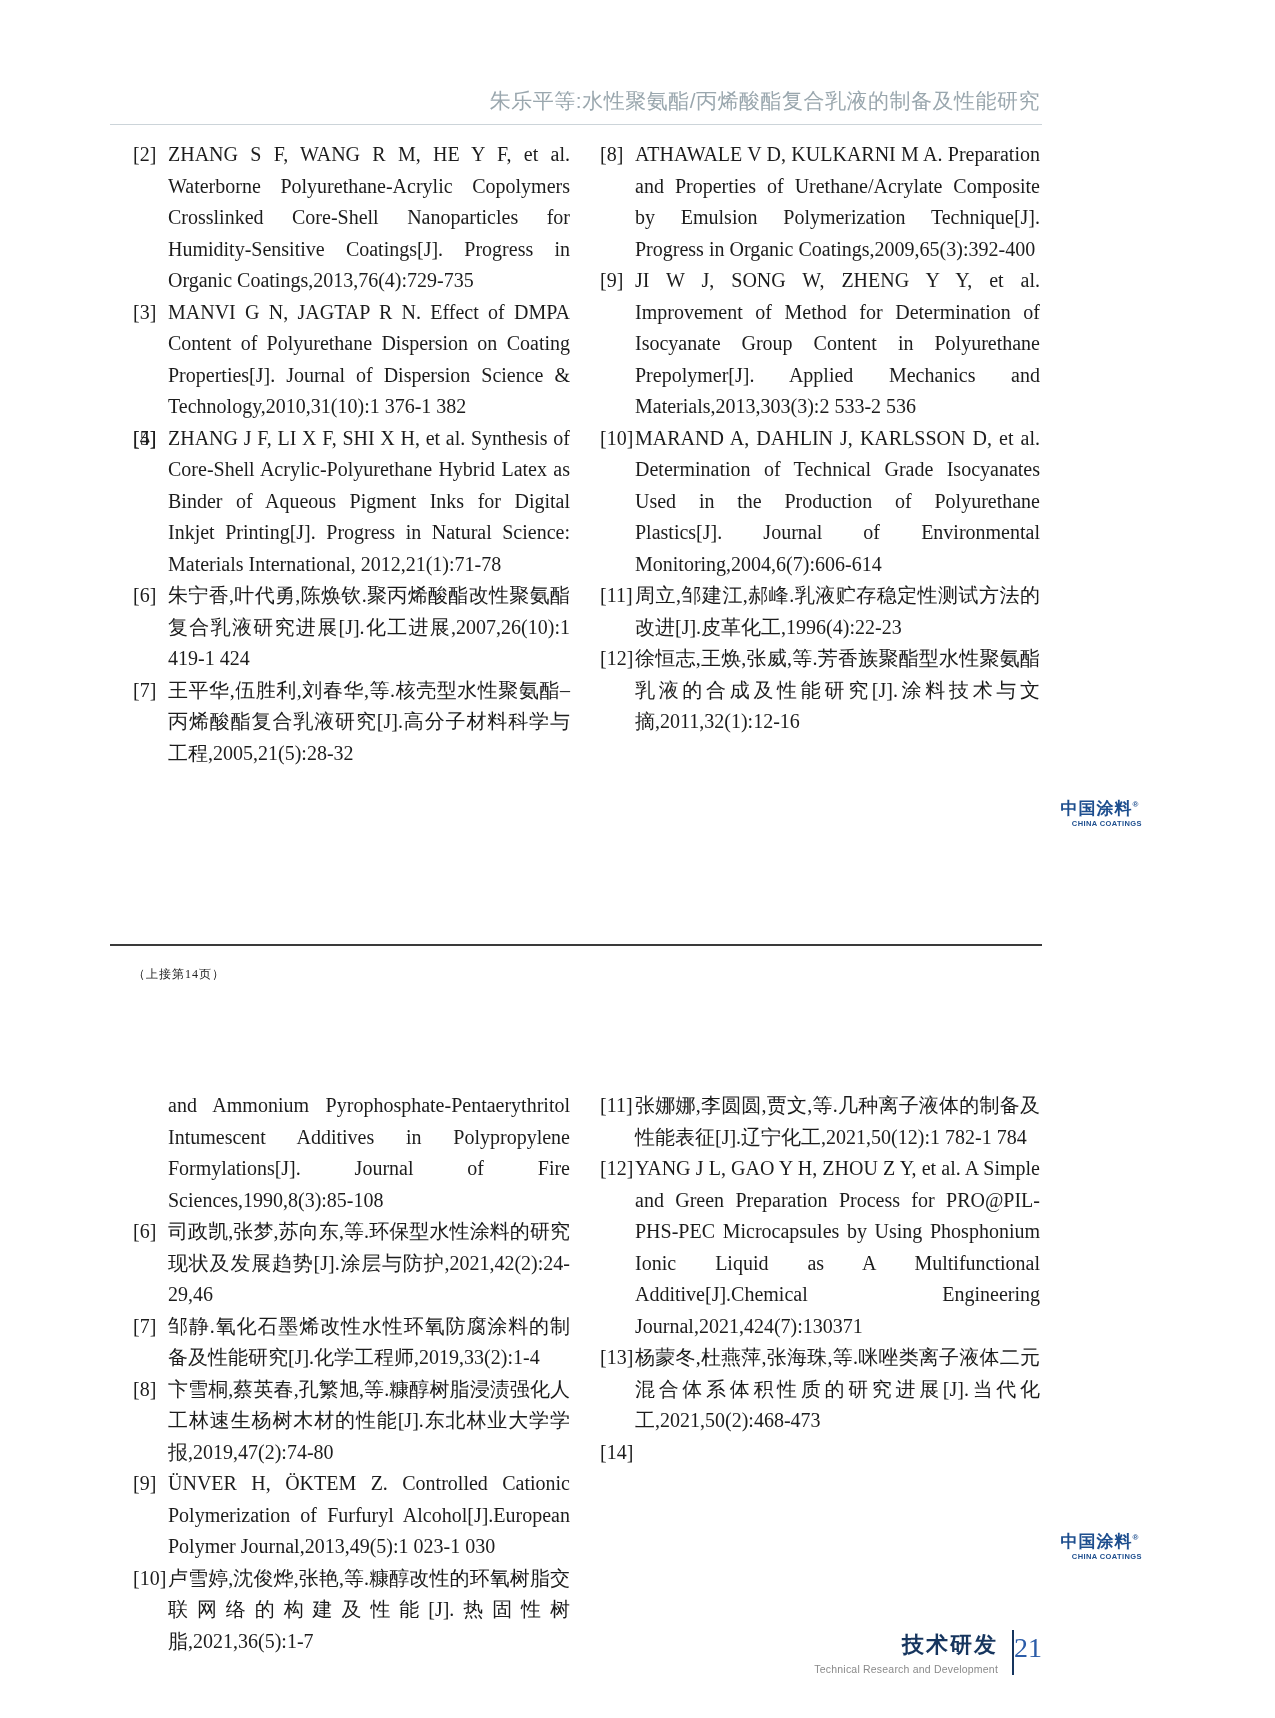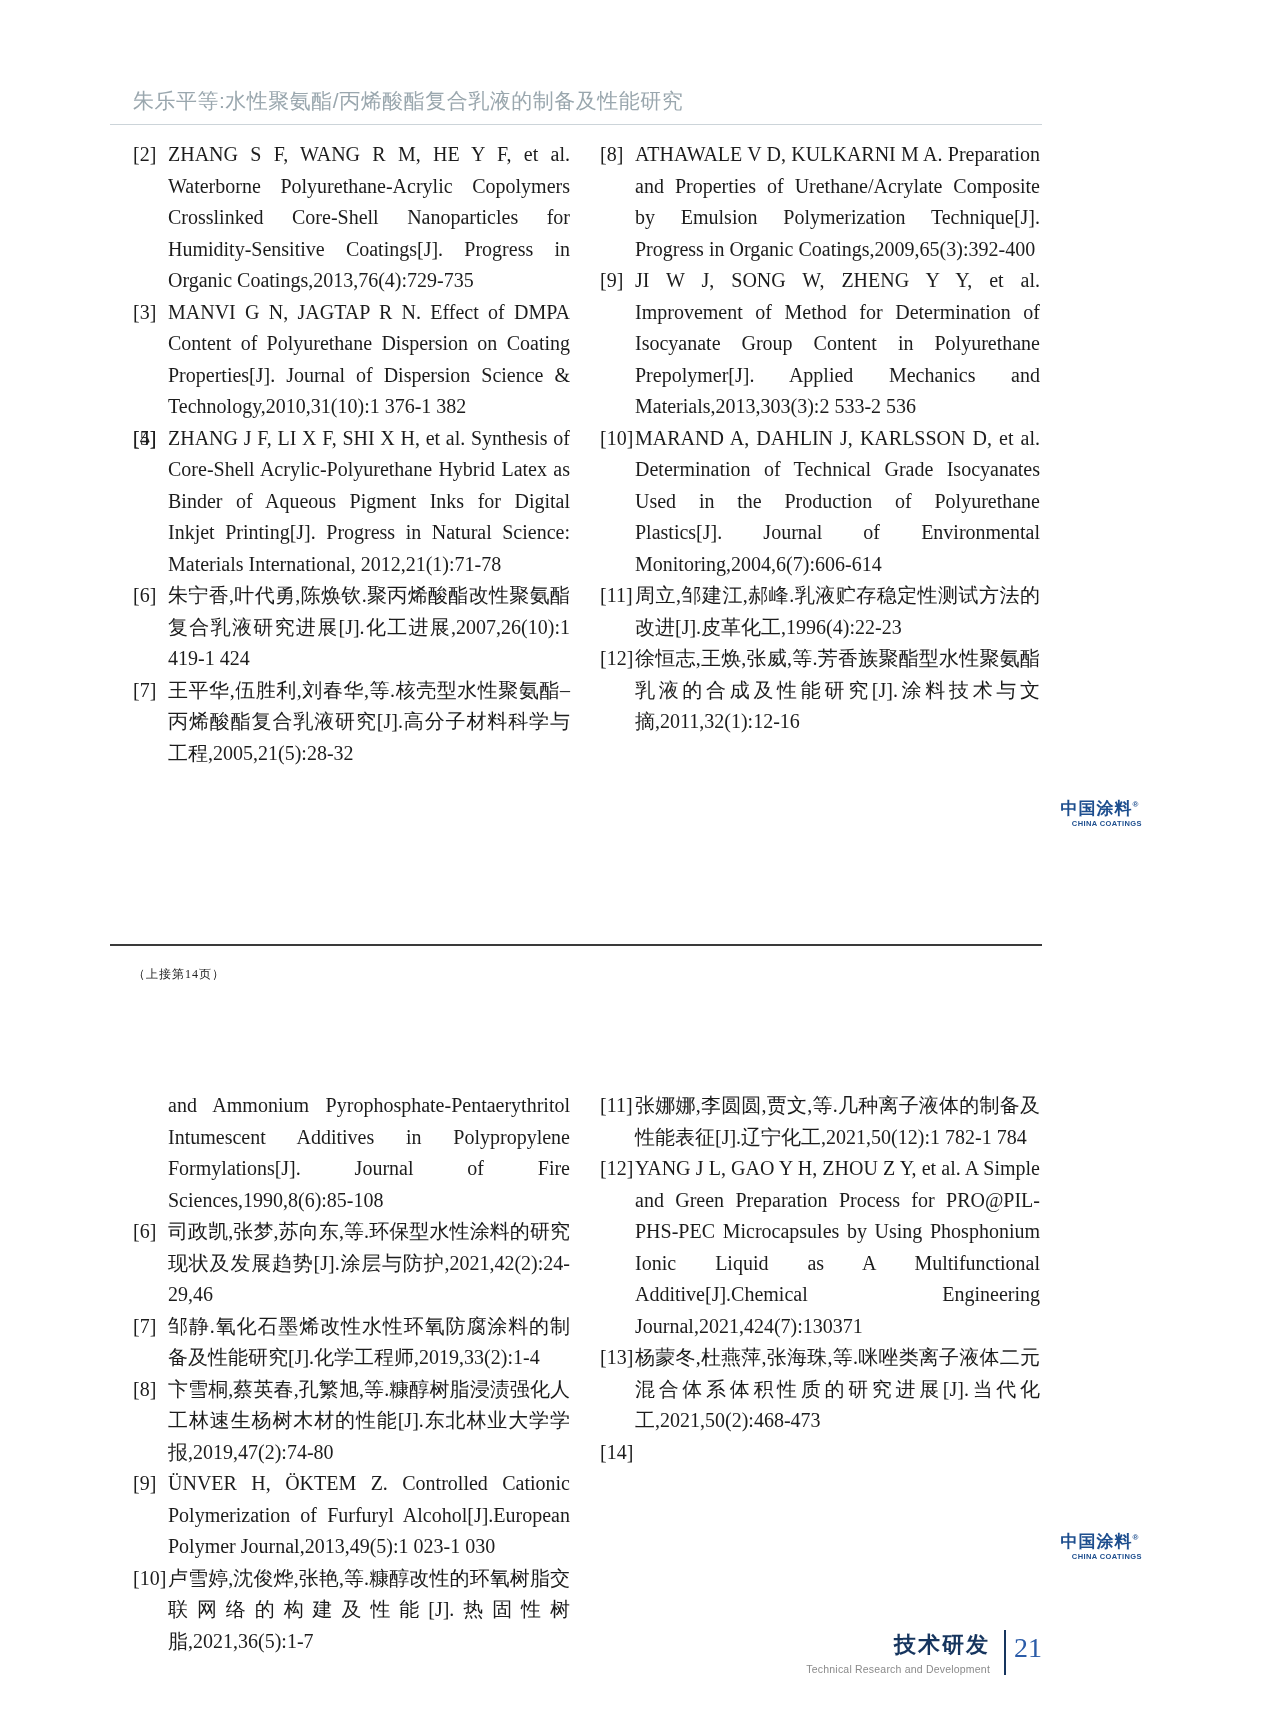--- a/index.html
+++ b/index.html
@@ -5,21 +5,21 @@
   html,body{margin:0;padding:0;background:#ffffff;}
   body{
     width:1275px;height:1718px;position:relative;overflow:hidden;
     font-family:"Liberation Serif","DejaVu Serif",serif;
     color:#1c1c1c;
     -webkit-font-smoothing:antialiased;
   }
   
   .running-head{
     position:absolute;top:87px;left:133px;right:235px;
-    font-size:21px;letter-spacing:.5px;
+    text-align:right;font-size:21px;letter-spacing:.5px;
     color:#9aa7ae;font-family:"Liberation Sans","DejaVu Sans",sans-serif;
   }
   .header-rule{
     position:absolute;top:124px;left:110px;right:233px;height:1px;
     background:#ccd4d9;
   }
   
   .col{position:absolute;font-size:20px;line-height:31.5px;}
   .col-tl{left:133px;top:139px;width:437px;}
   .col-tr{left:600px;top:139px;width:440px;}
@@ -54,21 +54,21 @@
   .footer-cn{
     font-family:"Liberation Sans","DejaVu Sans",sans-serif;
     font-size:22px;font-weight:bold;color:#16355e;letter-spacing:2px;
   }
   .footer-en{
     font-family:"Liberation Sans","DejaVu Sans",sans-serif;
     font-size:10.5px;color:#8a8a8a;margin-top:3px;letter-spacing:.2px;white-space:nowrap;
   }
   .footer-bar{width:2px;background:#16355e;}
   .footer-page{
-    font-size:28px;color:#2b5ca8;padding-left:8px;align-self:flex-start;
+    font-size:28px;color:#2b5ca8;align-self:flex-start;
     font-family:"Liberation Serif","DejaVu Serif",serif;margin-top:2px;
   }
 </style>
 </head>
 <body>
 
 <div class="running-head">朱乐平等:水性聚氨酯/丙烯酸酯复合乳液的制备及性能研究</div>
 <div class="header-rule"></div>
 
 <div class="col col-tl">
@@ -123,21 +123,21 @@
 <div class="logo logo-1">
   <div class="logo-cn"><span>中国涂料</span><span class="logo-reg">®</span></div>
   <div class="logo-en">CHINA COATINGS</div>
 </div>
 
 <div class="section-divider"></div>
 <div class="continuation-note">（上接第14页）</div>
 
 <div class="col col-bl">
   <p class="ref cont">
-    <span>and Ammonium Pyrophosphate-Pentaerythritol Intumescent Additives in Polypropylene Formylations[J]. Journal of Fire Sciences,1990,8(6):85-108</span>
+    <span>and Ammonium Pyrophosphate-Pentaerythritol Intumescent Additives in Polypropylene Formylations[J]. Journal of Fire Sciences,1990,8(3):85-108</span>
   </p>
   <p class="ref">
     <span class="num">[6]</span>
     <span>司政凯,张梦,苏向东,等.环保型水性涂料的研究现状及发展趋势[J].涂层与防护,2021,42(2):24-29,46</span>
   </p>
   <p class="ref">
     <span class="num">[7]</span>
     <span>邹静.氧化石墨烯改性水性环氧防腐涂料的制备及性能研究[J].化学工程师,2019,33(2):1-4</span>
   </p>
   <p class="ref">

